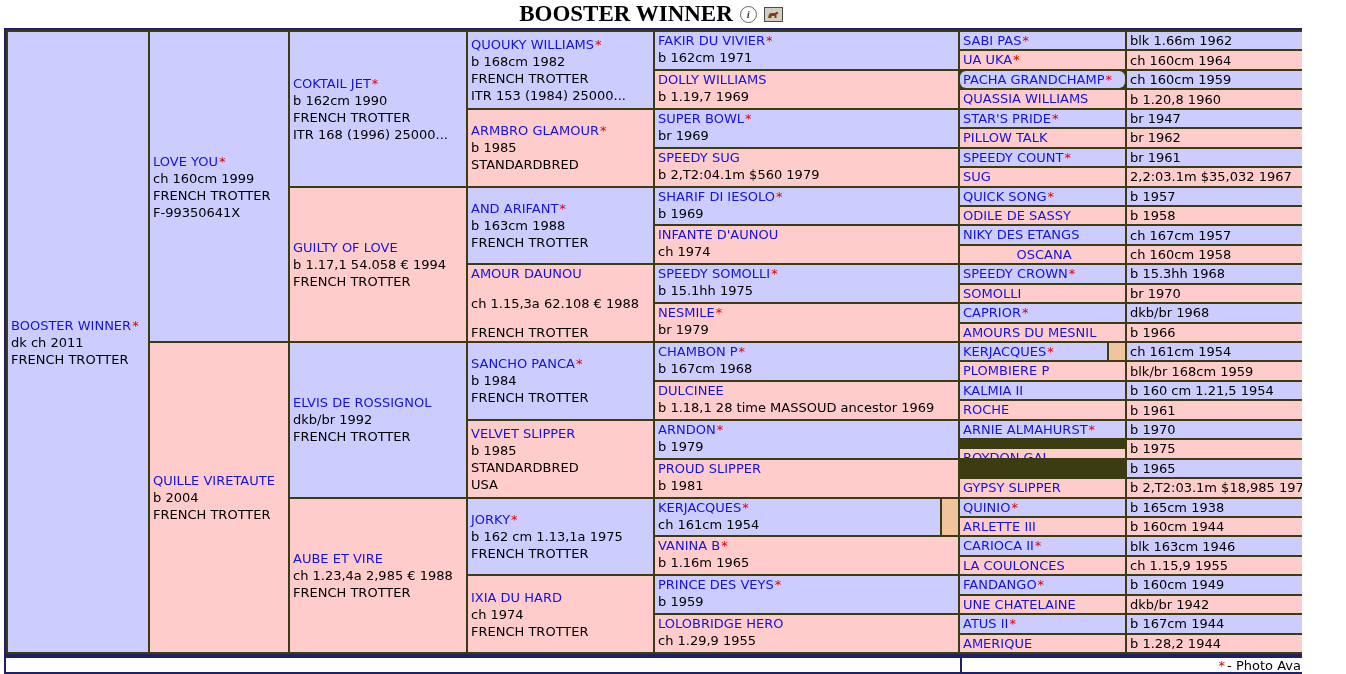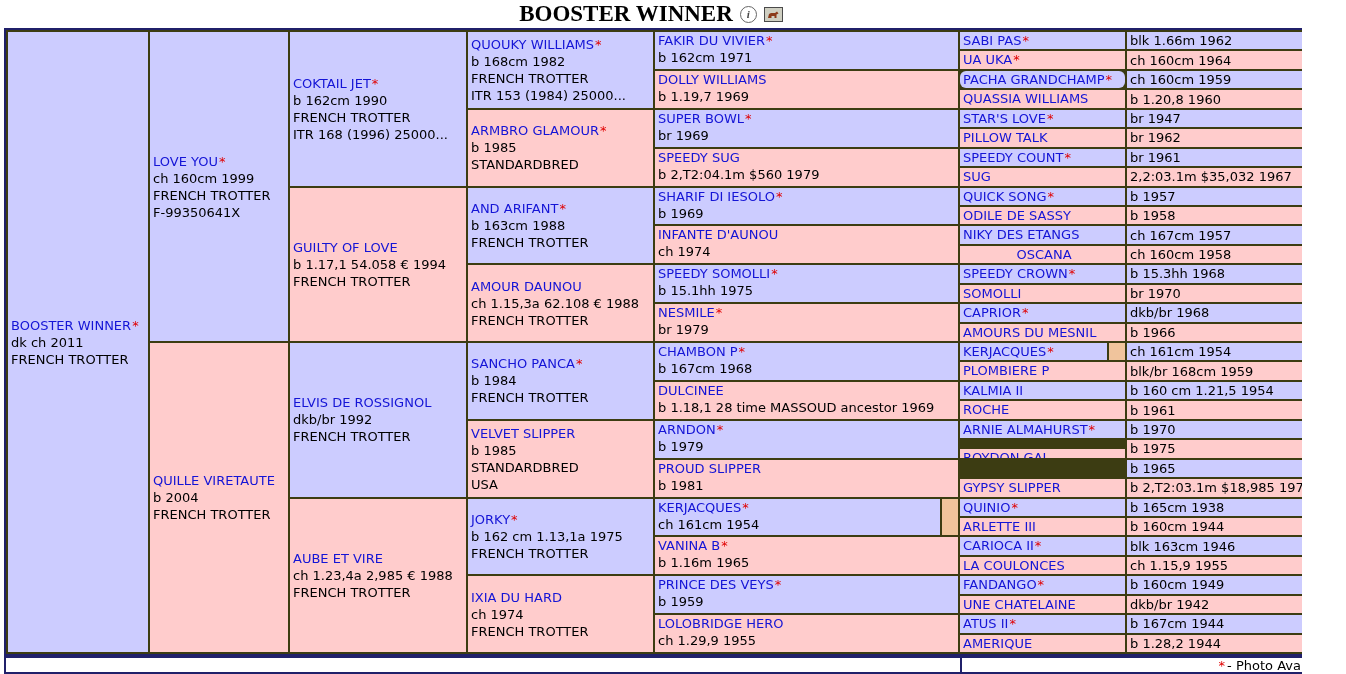--- a/index.html
+++ b/index.html
@@ -101,21 +101,21 @@
       <div class="cell pink center" style="grid-area: 5 / 4 / span 4;">
         <div><a class="horse-link">ARMBRO GLAMOUR</a><span class="star">*</span></div>
         <div class="detail">b 1985</div>
         <div class="detail">STANDARDBRED</div>
       </div>
       <div class="cell blue center" style="grid-area: 9 / 4 / span 4;">
         <div><a class="horse-link">AND ARIFANT</a><span class="star">*</span></div>
         <div class="detail">b 163cm 1988</div>
         <div class="detail">FRENCH TROTTER</div>
       </div>
-      <div class="cell pink center" style="grid-area: 13 / 4 / span 4;">
+      <div class="cell pink center" style="grid-area: 13 / 4 / span 4; justify-content: space-between;">
         <div><a class="horse-link">AMOUR DAUNOU</a></div>
         <div class="detail">ch 1.15,3a 62.108 € 1988</div>
         <div class="detail">FRENCH TROTTER</div>
       </div>
       <div class="cell blue center" style="grid-area: 17 / 4 / span 4;">
         <div><a class="horse-link">SANCHO PANCA</a><span class="star">*</span></div>
         <div class="detail">b 1984</div>
         <div class="detail">FRENCH TROTTER</div>
       </div>
       <div class="cell pink center" style="grid-area: 21 / 4 / span 4;">
@@ -221,21 +221,21 @@
         <div class="detail">ch 160cm 1959</div>
       </div>
       <div class="cell pink g6name" style="grid-area: 4 / 6 / span 1;">
         <div><a class="horse-link">QUASSIA WILLIAMS</a></div>
         <div class="detail">b 1.20,8 1960</div>
       </div>
       <div class="cell pink g6det" style="grid-area: 4 / 7 / span 1;">
         <div class="detail">b 1.20,8 1960</div>
       </div>
       <div class="cell blue g6name" style="grid-area: 5 / 6 / span 1;">
-        <div><a class="horse-link">STAR'S LOVE</a><span class="star">*</span></div>
+        <div><a class="horse-link">STAR'S PRIDE</a><span class="star">*</span></div>
         <div class="detail">br 1947</div>
       </div>
       <div class="cell blue g6det" style="grid-area: 5 / 7 / span 1;">
         <div class="detail">br 1947</div>
       </div>
       <div class="cell pink g6name" style="grid-area: 6 / 6 / span 1;">
         <div><a class="horse-link">PILLOW TALK</a></div>
         <div class="detail">br 1962</div>
       </div>
       <div class="cell pink g6det" style="grid-area: 6 / 7 / span 1;">

